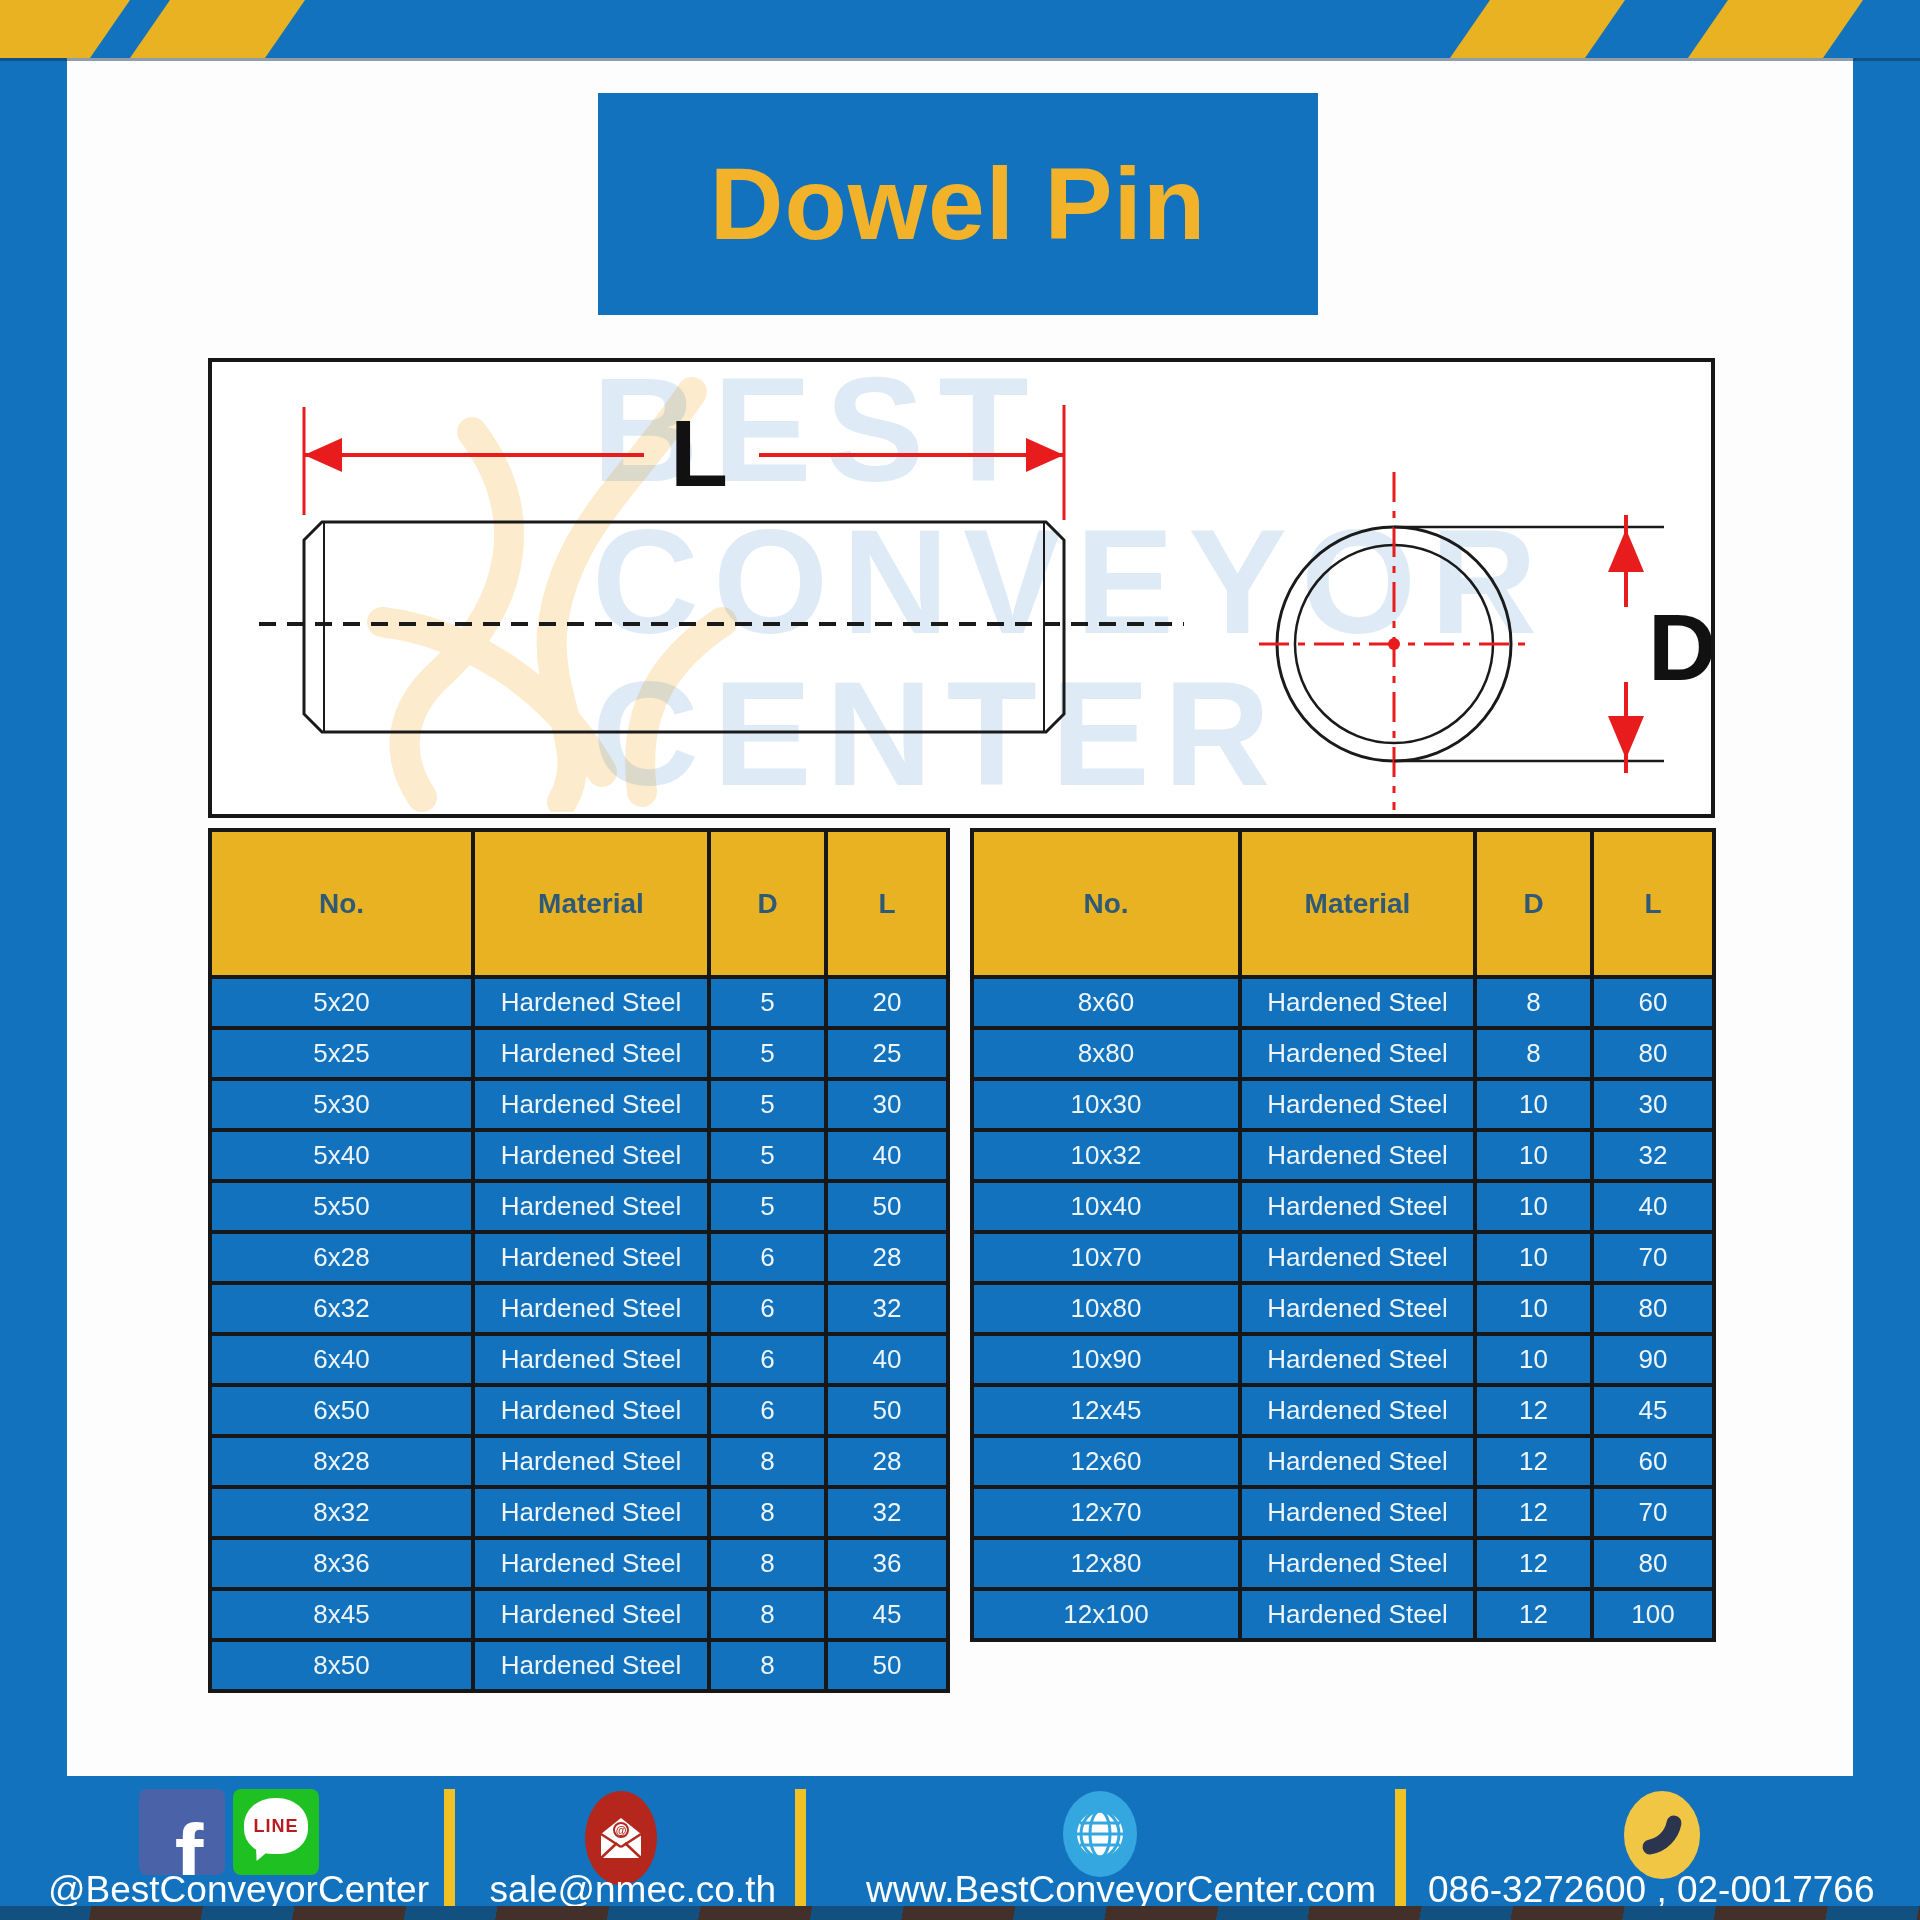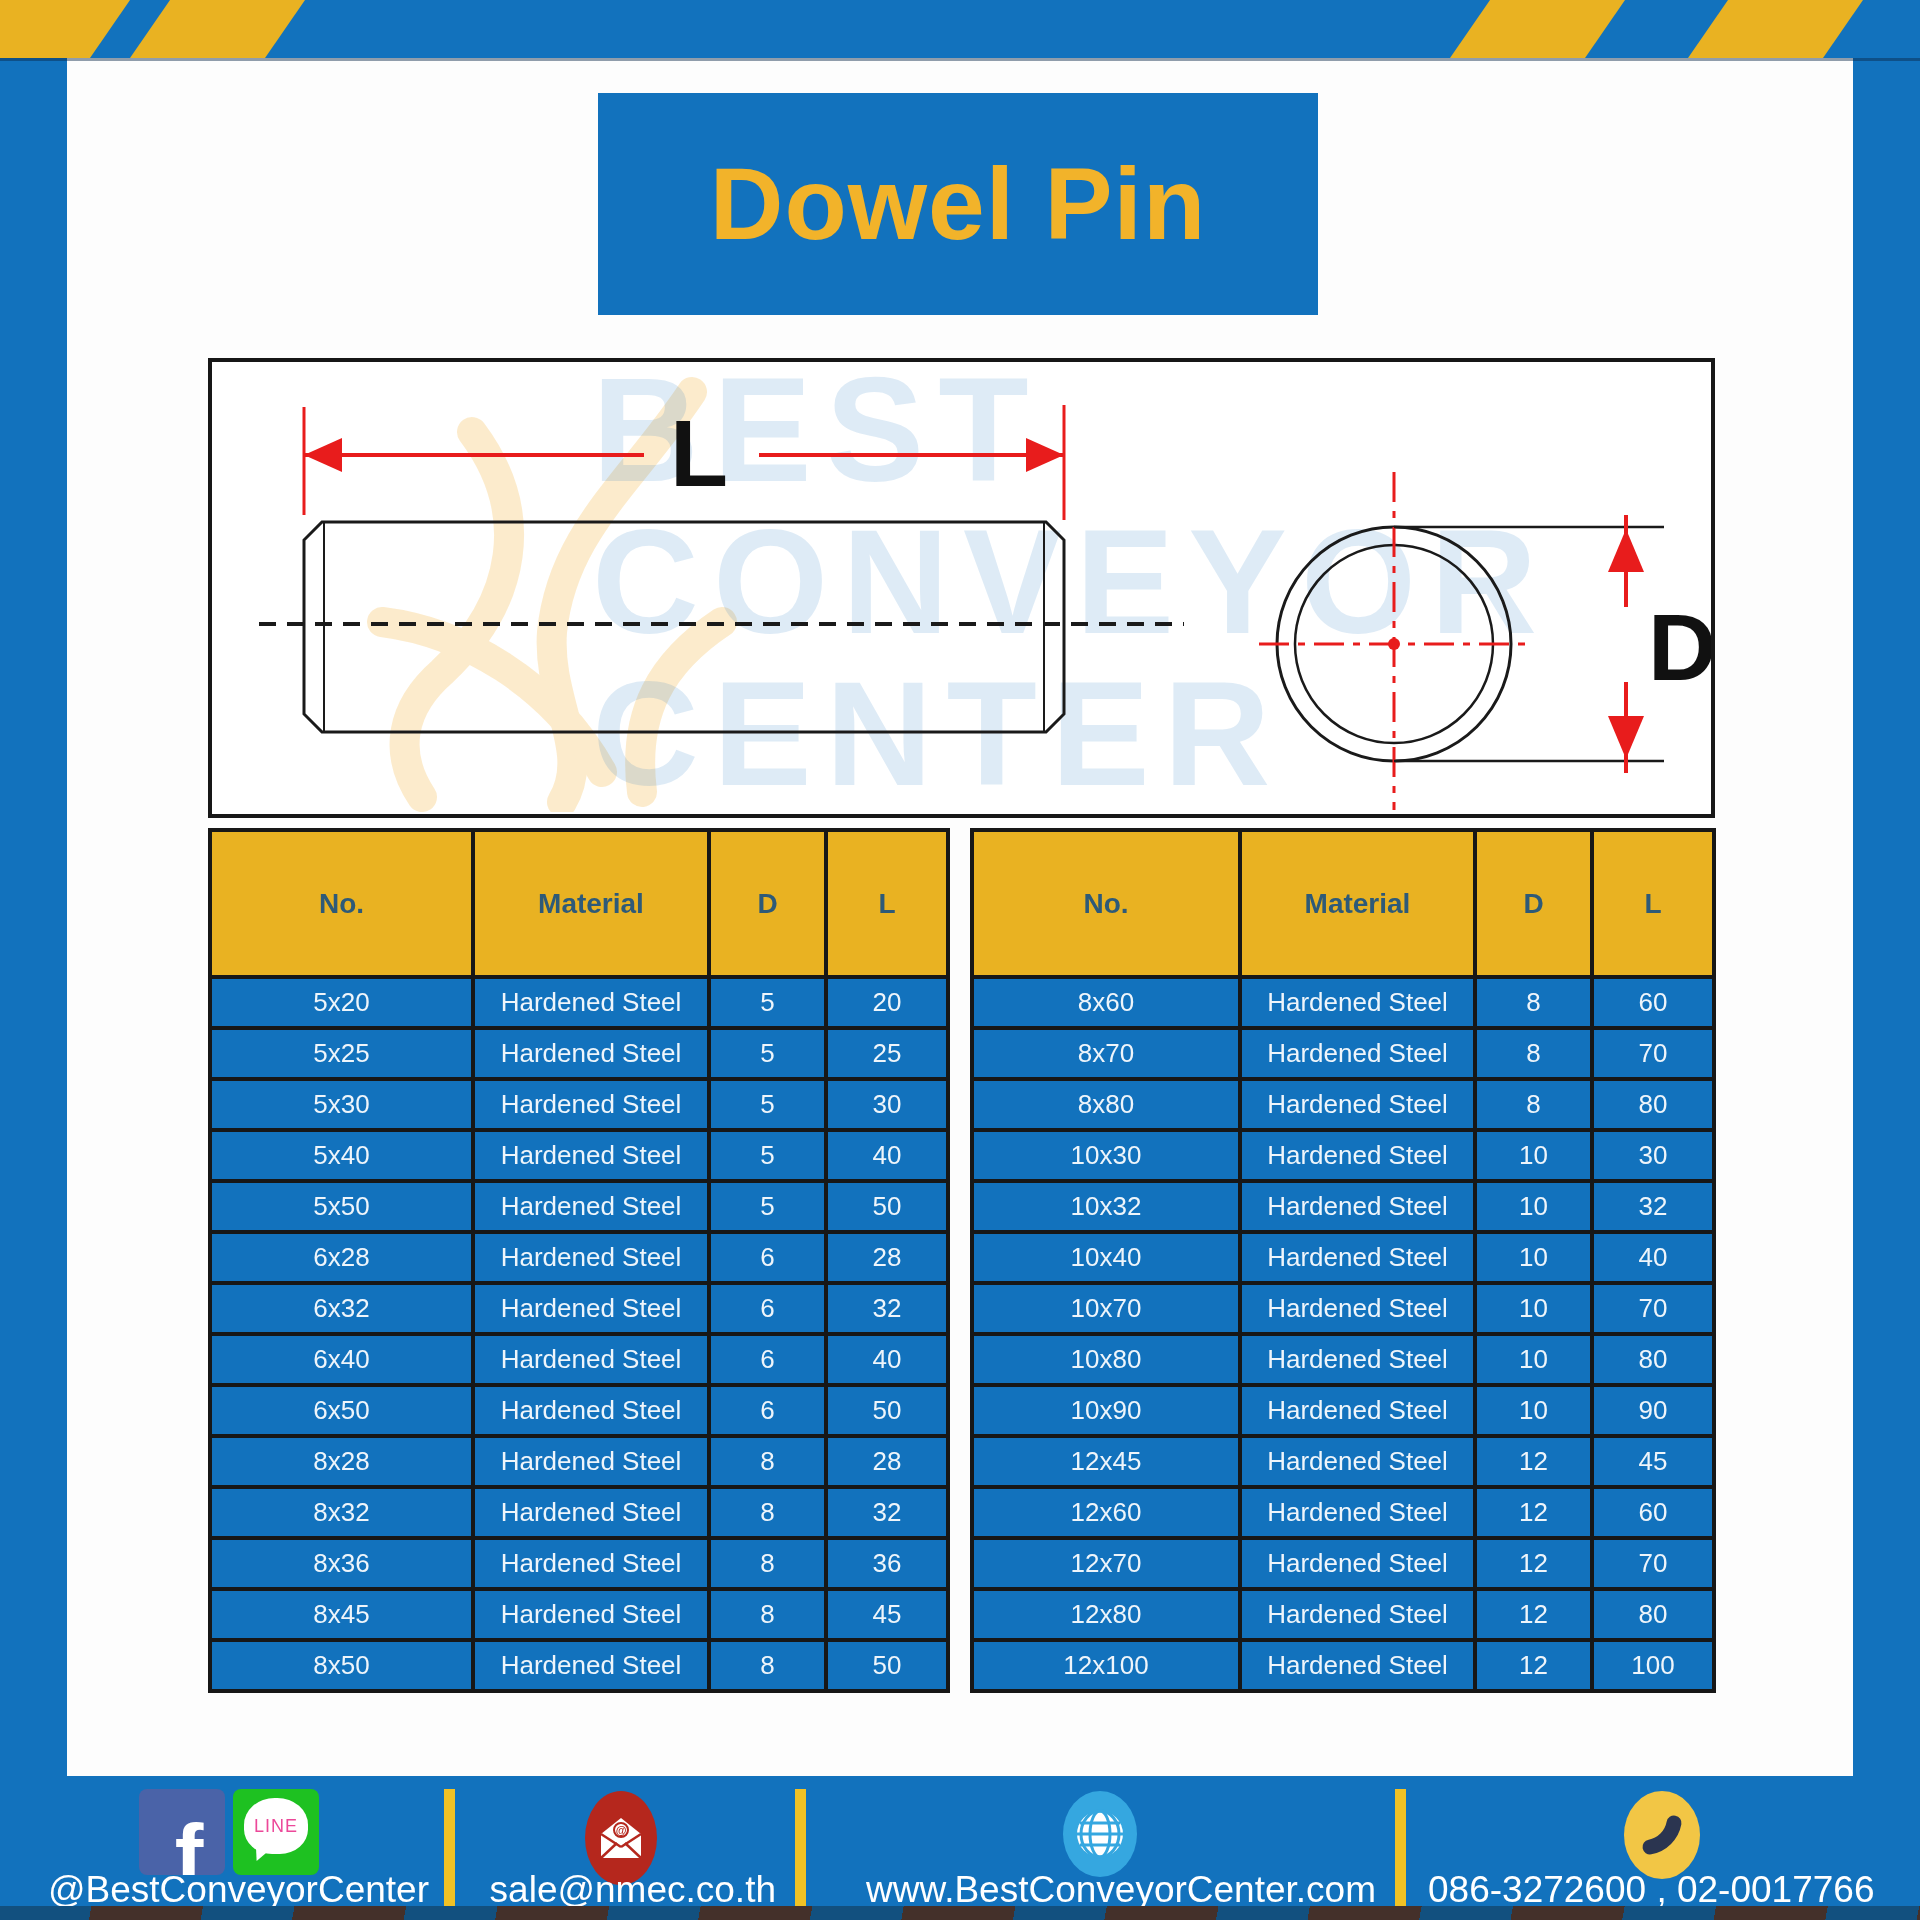--- a/index.html
+++ b/index.html
@@ -36,21 +36,21 @@
   .divider{position:absolute;top:1789px;width:11px;height:123px;background:#f0c125;}
 
   .fb-icon{position:absolute;left:139px;top:1789px;width:86px;height:86px;background:#4a63a8;border-radius:8px;
     display:flex;justify-content:center;align-items:flex-end;overflow:hidden;}
   .fb-f{color:#fff;font-weight:bold;font-size:86px;line-height:86px;margin-bottom:-22px;margin-left:14px;}
   .line-icon{position:absolute;left:233px;top:1789px;width:86px;height:86px;background:#1ec121;border-radius:8px;}
   .line-bubble{position:absolute;left:11px;top:9px;width:64px;height:56px;background:#fff;border-radius:48% 48% 44% 44%;
     display:flex;align-items:center;justify-content:center;}
   .line-bubble:after{content:"";position:absolute;left:9px;bottom:-8px;width:0;height:0;
     border-left:6px solid transparent;border-right:10px solid transparent;border-top:16px solid #fff;transform:rotate(18deg);}
-  .line-word{color:#ec4899;font-weight:normal;font-size:18px;letter-spacing:1px;}
+  .line-word{color:#b91c1c;font-weight:bold;font-size:18px;letter-spacing:1px;}
   .mail-icon{position:absolute;left:585px;top:1791px;width:72px;height:94px;background:#b5271d;border-radius:50%;
     display:flex;align-items:center;justify-content:center;}
   .globe-icon{position:absolute;left:1063px;top:1791px;width:74px;height:86px;background:#35a7e0;border-radius:50%;
     display:flex;align-items:center;justify-content:center;}
   .phone-icon{position:absolute;left:1624px;top:1791px;width:76px;height:88px;background:#f2c645;border-radius:50%;
     display:flex;align-items:center;justify-content:center;}
   .bottom-strip{position:absolute;left:0;top:1906px;width:1920px;height:14px;
     background:repeating-linear-gradient(100deg,#12507f 0 90px,#44302a 90px 200px);}
 </style>
 </head>
@@ -236,26 +236,20 @@
           <th>D</th>
           <th>L</th>
         </tr>
       </thead>
     <tbody>
         <tr>
           <td>8x60</td>
           <td>Hardened Steel</td>
           <td>8</td>
           <td>60</td>
-        </tr>
-        <tr>
-          <td>8x70</td>
-          <td>Hardened Steel</td>
-          <td>8</td>
-          <td>70</td>
         </tr>
         <tr>
           <td>8x80</td>
           <td>Hardened Steel</td>
           <td>8</td>
           <td>80</td>
         </tr>
         <tr>
           <td>10x30</td>
           <td>Hardened Steel</td>

